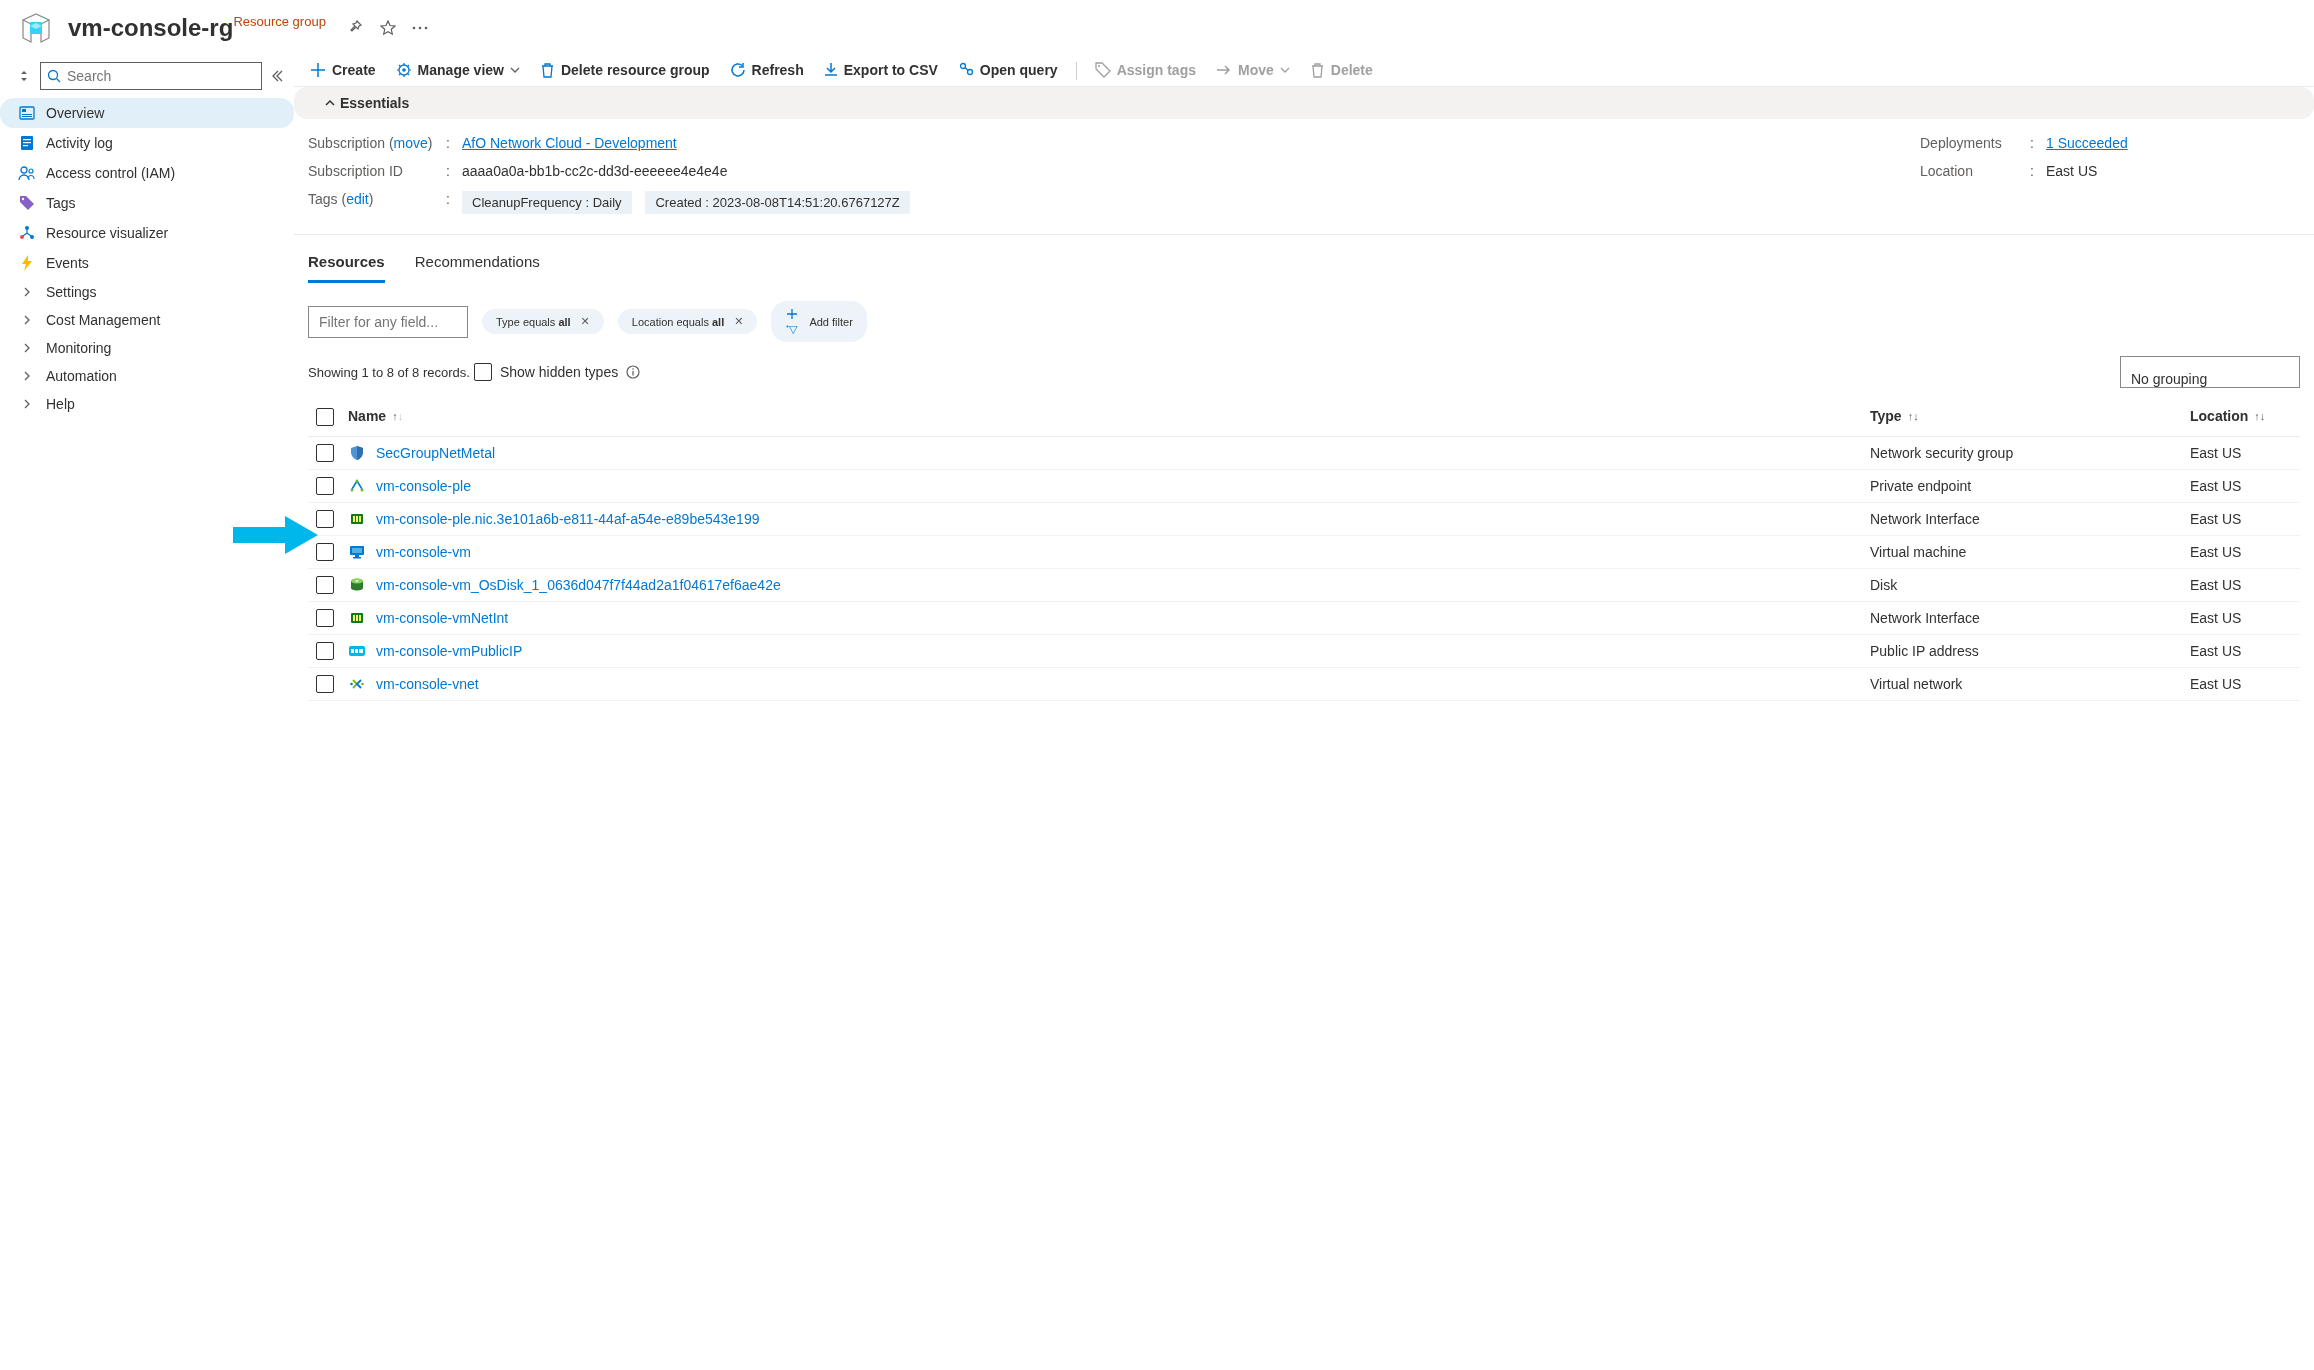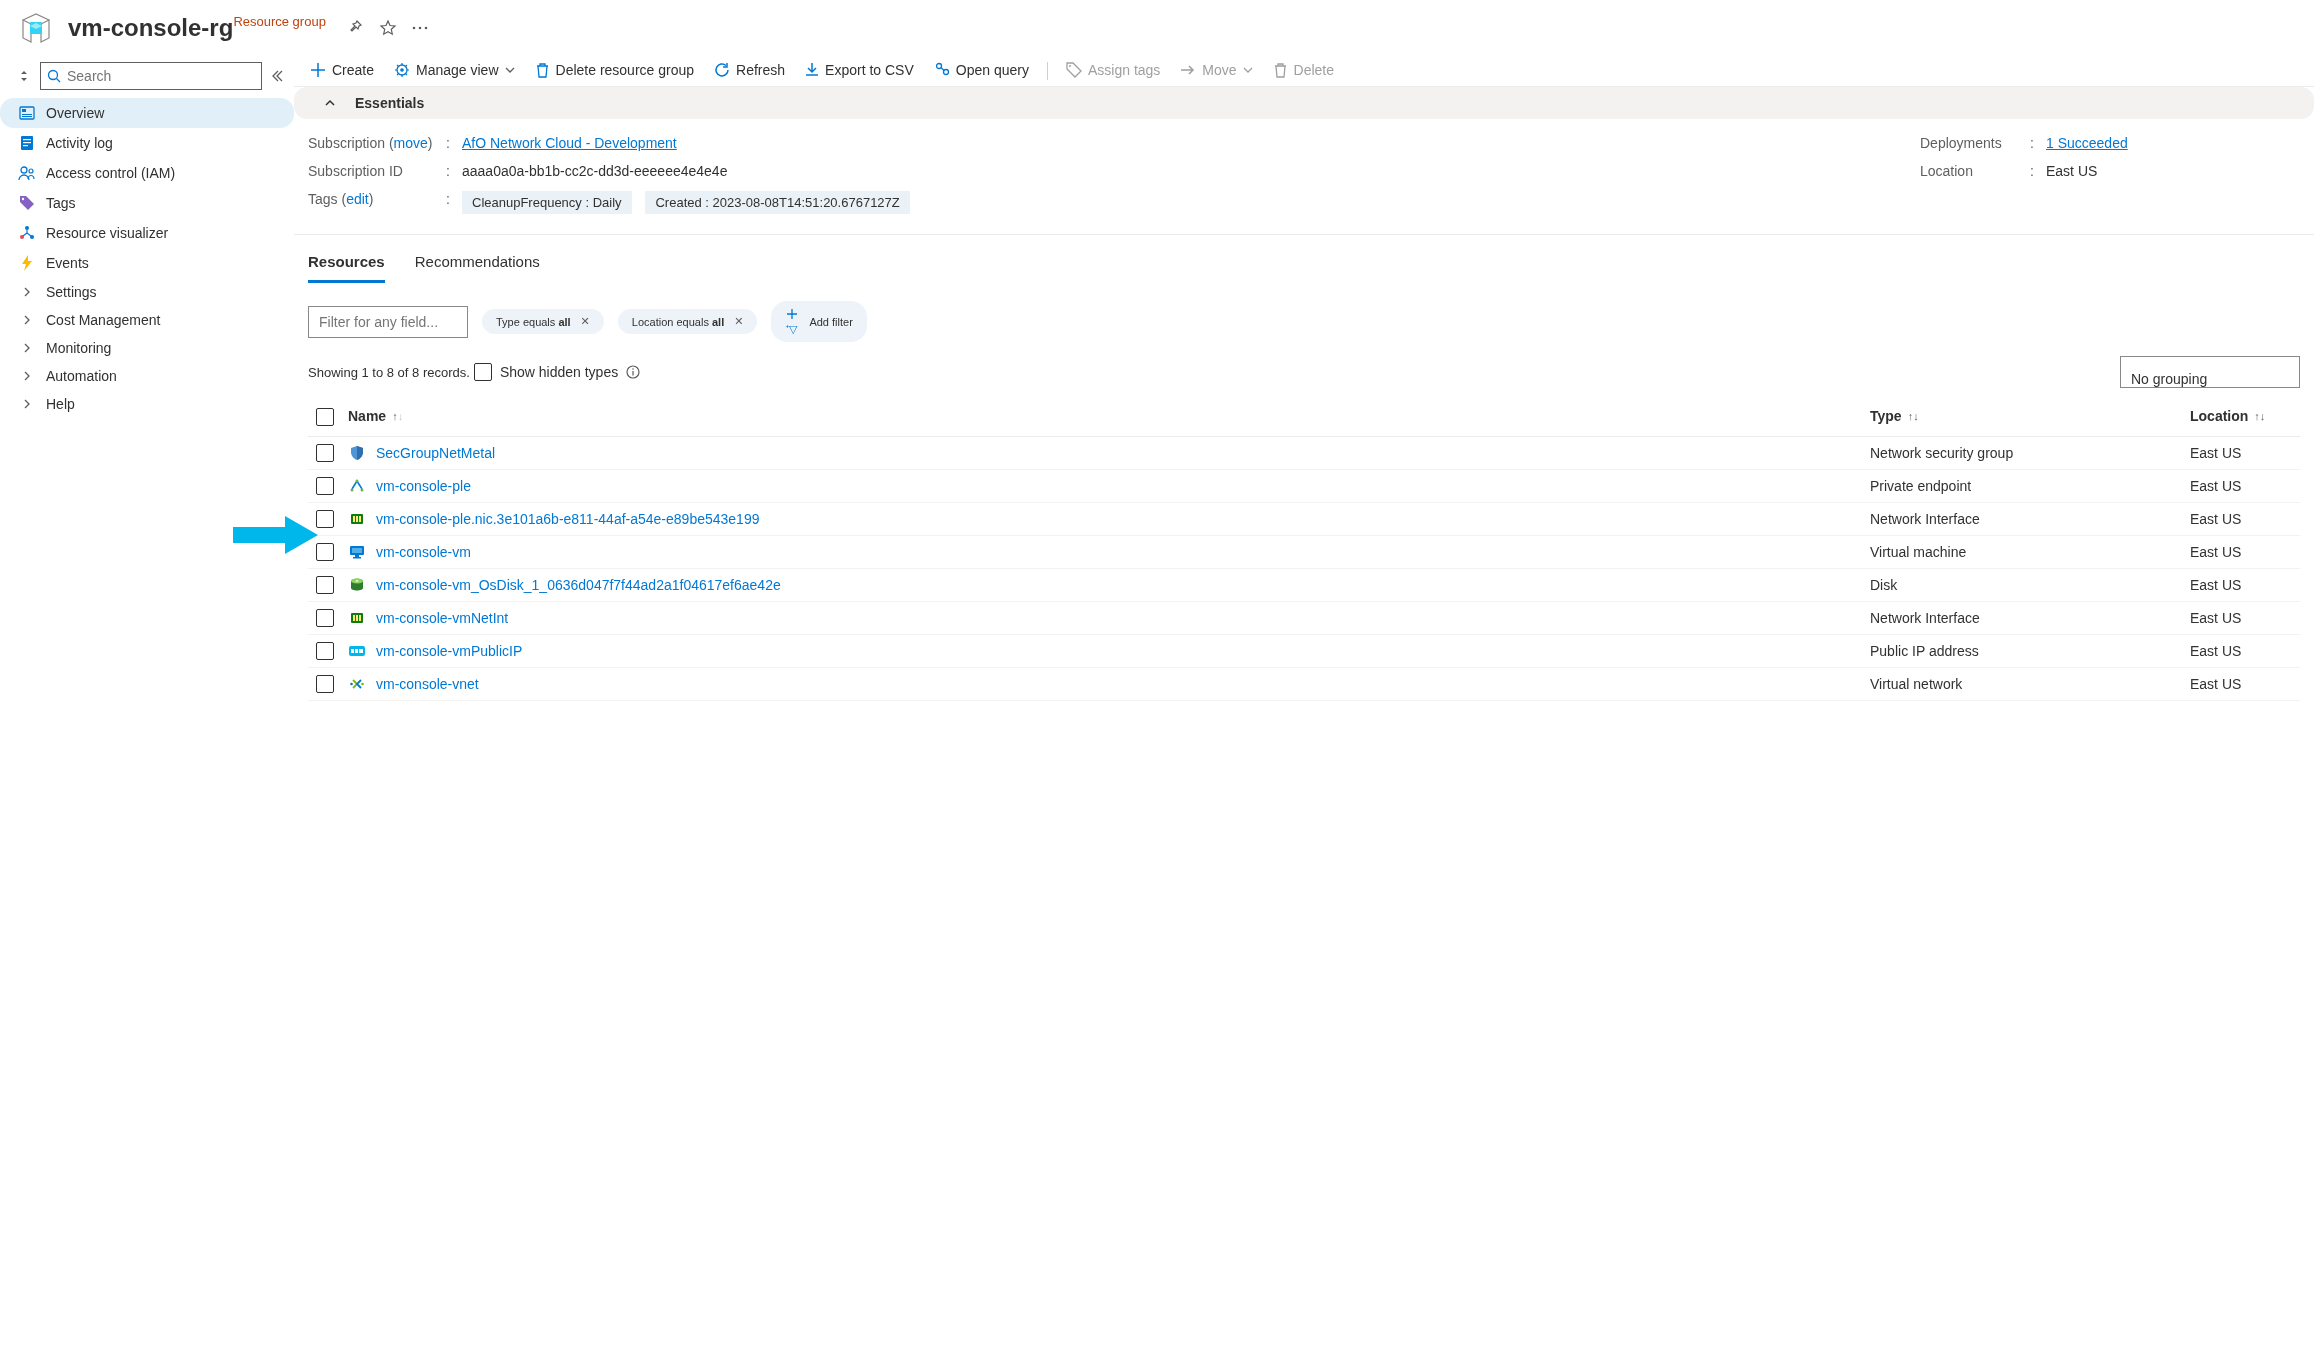--- a/index.html
+++ b/index.html
@@ -27,29 +27,29 @@
 .sidebar-search input { border:none; outline:none; flex:1; font-size:14px; }
 .collapse-icon { color:#605e5c; cursor:pointer;}
 .expand-icon { color:#605e5c; cursor:pointer; width:14px; text-align:center;}
 .nav-item { display:flex; align-items:center; gap:10px; padding:6px 14px 6px 18px; cursor:pointer; font-size:14px; color:#323130;border-radius:14px;}
 .nav-item.active { background:#e1eff9; }
 .nav-icon { width:18px; height:18px; display:flex; align-items:center; justify-content:center; }
 .nav-chevron { color:#605e5c; font-size:12px; width:18px; display:flex; align-items:center; justify-content:center;}
 
 
 .main { flex:1; display:flex; flex-direction:column; min-width:0; padding-bottom:20px;}
-.toolbar { display:flex; align-items:flex-end; gap:16px; padding:6px 14px; border-bottom:1px solid #edebe9; flex-wrap:wrap;}
+.toolbar { display:flex; align-items:flex-end; gap:16px; padding:6px 14px; border-bottom:1px solid #edebe9; flex-wrap:wrap;font-weight:bold;}
 .tool-btn { display:flex; align-items:center; gap:6px; cursor:pointer; color:#323130; padding:2px 2px;}
 .tool-btn.disabled { color:#a19f9d; cursor:default;}
 .tool-btn .ticon { color:#0078d4; display:flex; align-items:center;}
 .tool-btn.disabled .ticon { color:#a19f9d;}
 .divider { width:1px; height:18px; background:#d2d0ce;}
 
 
-.essentials-bar { background:#f3f2f1; padding:8px 30px; display:flex; align-items:center; gap:19px; font-size:14px; font-weight:600; cursor:pointer;border-radius:13px;}
+.essentials-bar { background:#f3f2f1; padding:8px 30px; display:flex; align-items:center; gap:4px; font-size:14px; font-weight:600; cursor:pointer;border-radius:13px;}
 .essentials-body { padding:10px 14px 14px 14px; border-bottom:1px solid #edebe9;}
 .ess-row { display:flex; padding:6px 0; }
 .ess-left { display:flex; flex:1; min-width:0;}
 .ess-right { display:flex; width:380px; }
 .ess-label { color:#605e5c; width:138px; flex-shrink:0;}
 .ess-colon { width:16px; color:#605e5c;}
 .ess-value { color:#323130; }
 .tag-chip { background:#eaf1f7; padding:4px 10px; margin-right:10px; display:inline-block; font-size:13px;}
 
 

